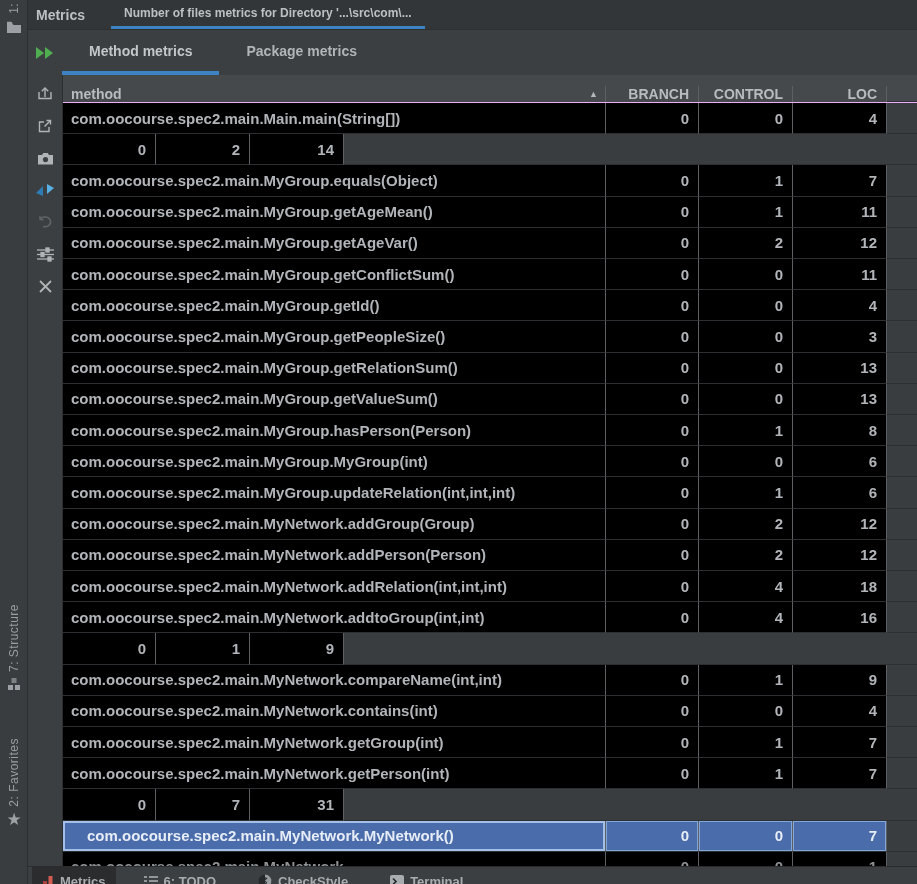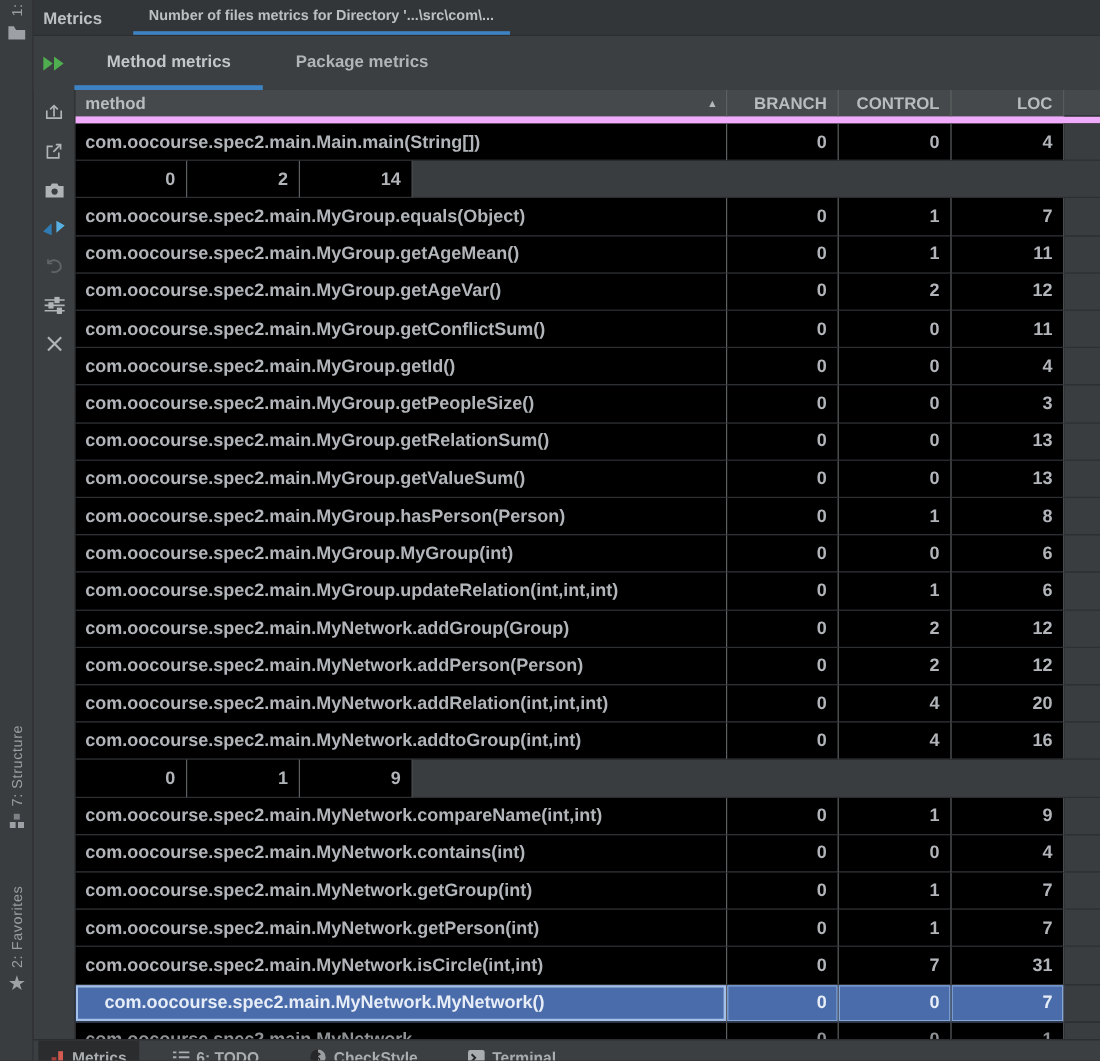--- a/index.html
+++ b/index.html
@@ -27,21 +27,21 @@
   .vtab{display:flex;align-items:center;padding:16px 27px;font-size:14px;color:#b1b5b8;border-bottom:4px solid transparent;}
   .vtab.selected{color:#c3c7ca;border-bottom-color:#3d83c4;}
 
   
   .content{position:absolute;left:0;top:75px;width:889px;height:791px;}
   .icon-col{position:absolute;left:0;top:0;width:34px;height:791px;display:flex;flex-direction:column;align-items:center;padding-top:3px;}
   .tool-icon{width:34px;height:32px;display:flex;align-items:center;justify-content:center;}
   .tool-icon.disabled{opacity:.45;}
 
   .table{position:absolute;left:34px;top:0;width:855px;height:791px;background:#3c3f41;border-left:1px solid #2c2e30;}
-  .thead{display:flex;height:28px;background:#46494b;border-bottom:6px solid #f0abfc;}
+  .thead{display:flex;height:28px;background:#46494b;border-bottom:1px solid #f0abfc;align-items:flex-end;}
   .th{display:flex;align-items:center;font-size:14px;color:#b8bcbe;border-right:1px solid #5c6062;}
   .trow{display:flex;height:31.21px;background:#000000;}
   .cell{display:flex;align-items:center;font-size:15px;color:#b1b5b9;border-right:1px solid #5c6062;border-bottom:1px solid #2d3033;overflow:hidden;white-space:nowrap;}
   .col-method{width:543px;padding-left:8px;}
   .col-num{width:93px;justify-content:flex-end;padding-right:9px;}
   .col-num2{width:94px;justify-content:flex-end;padding-right:9px;}
   .col-loc{width:94px;justify-content:flex-end;padding-right:9px;}
   .col-gutter{flex:1;background:#3a3d3f;border-right:none;border-bottom:1px solid #2d3033;}
   .th.col-method{justify-content:flex-start;}
   .sort-arrow{margin-left:auto;padding-right:7px;font-size:9px;color:#b4b8ba;}
@@ -303,21 +303,21 @@
               <div class="cell col-method">com.oocourse.spec2.main.MyNetwork.addPerson(Person)</div>
               <div class="cell col-num">0</div>
               <div class="cell col-num2">2</div>
               <div class="cell col-loc">12</div>
               <div class="col-gutter"></div>
             </div>
             <div class="trow">
               <div class="cell col-method">com.oocourse.spec2.main.MyNetwork.addRelation(int,int,int)</div>
               <div class="cell col-num">0</div>
               <div class="cell col-num2">4</div>
-              <div class="cell col-loc">20</div>
+              <div class="cell col-loc">18</div>
               <div class="col-gutter"></div>
             </div>
             <div class="trow">
               <div class="cell col-method">com.oocourse.spec2.main.MyNetwork.addtoGroup(int,int)</div>
               <div class="cell col-num">0</div>
               <div class="cell col-num2">4</div>
               <div class="cell col-loc">16</div>
               <div class="col-gutter"></div>
             </div>
             <div class="trow">
@@ -348,21 +348,20 @@
               <div class="col-gutter"></div>
             </div>
             <div class="trow">
               <div class="cell col-method">com.oocourse.spec2.main.MyNetwork.getPerson(int)</div>
               <div class="cell col-num">0</div>
               <div class="cell col-num2">1</div>
               <div class="cell col-loc">7</div>
               <div class="col-gutter"></div>
             </div>
             <div class="trow">
-              <div class="cell col-method">com.oocourse.spec2.main.MyNetwork.isCircle(int,int)</div>
               <div class="cell col-num">0</div>
               <div class="cell col-num2">7</div>
               <div class="cell col-loc">31</div>
               <div class="col-gutter"></div>
             </div>
             <div class="trow selected">
               <div class="cell col-method">com.oocourse.spec2.main.MyNetwork.MyNetwork()</div>
               <div class="cell col-num">0</div>
               <div class="cell col-num2">0</div>
               <div class="cell col-loc">7</div>

